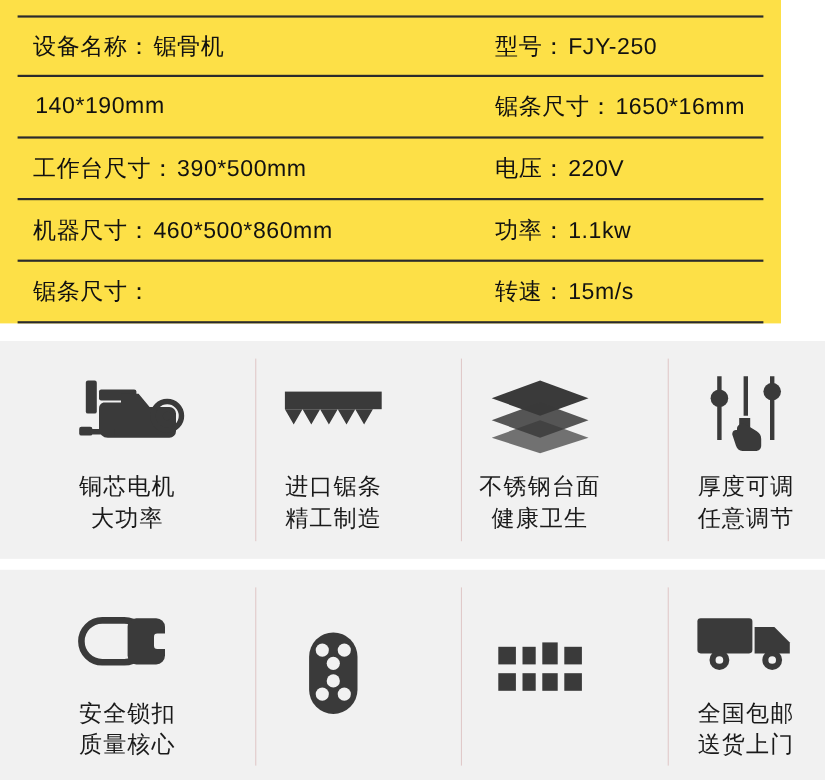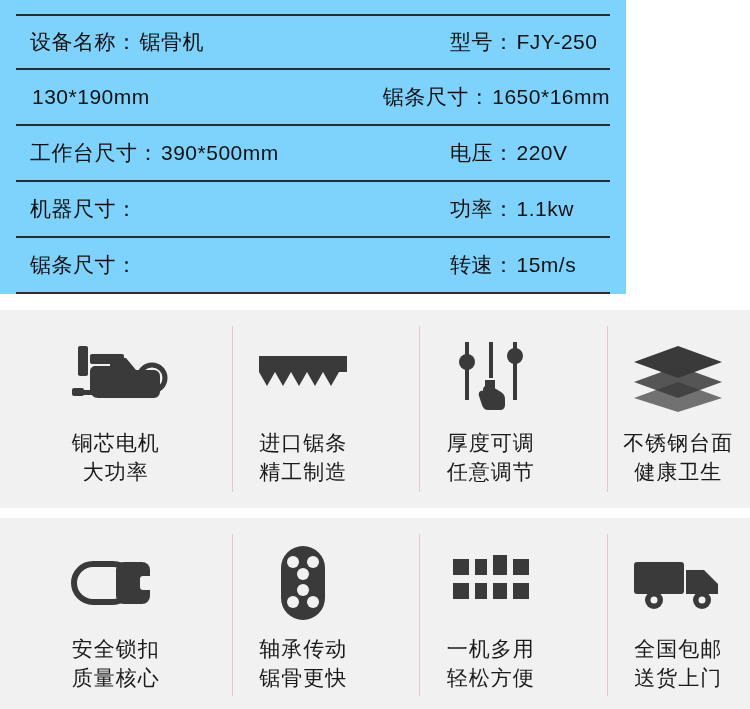--- a/index.html
+++ b/index.html
@@ -16,24 +16,24 @@
   }
   .page {
     width: 750px;
     height: 709px;
     position: relative;
     background: #ffffff;
   }
 
   
   .spec-table {
-    width: 626px;
+    width: 710px;
     padding: 14px 0 0 0;
     box-sizing: border-box;
-    background: #7dd3fc;
+    background: #fde047;
   }
   .spec-row {
     display: flex;
     align-items: center;
     height: 56px;
     border-bottom: 2px solid #2b2b2b;
     margin: 0 16px;
     box-sizing: border-box;
   }
   .spec-row:first-child {
@@ -135,21 +135,21 @@
         <span class="spec-value">锯骨机</span>
       </div>
       <div class="spec-cell right">
         <span class="spec-label">型号：</span>
         <span class="spec-value">FJY-250</span>
       </div>
     </div>
 
     <div class="spec-row">
       <div class="spec-cell left">
-        <span class="spec-value">130*190mm</span>
+        <span class="spec-value">140*190mm</span>
       </div>
       <div class="spec-cell right">
         <span class="spec-label">锯条尺寸：</span>
         <span class="spec-value">1650*16mm</span>
       </div>
     </div>
 
     <div class="spec-row">
       <div class="spec-cell left">
         <span class="spec-label">工作台尺寸：</span>
@@ -157,20 +157,21 @@
       </div>
       <div class="spec-cell right">
         <span class="spec-label">电压：</span>
         <span class="spec-value">220V</span>
       </div>
     </div>
 
     <div class="spec-row">
       <div class="spec-cell left">
         <span class="spec-label">机器尺寸：</span>
+        <span class="spec-value">460*500*860mm</span>
       </div>
       <div class="spec-cell right">
         <span class="spec-label">功率：</span>
         <span class="spec-value">1.1kw</span>
       </div>
     </div>
 
     <div class="spec-row">
       <div class="spec-cell left">
         <span class="spec-label">锯条尺寸：</span>
@@ -217,53 +218,53 @@
           </svg>
         </div>
         <div class="feature-text">
           <span>进口锯条</span>
           <span class="line2">精工制造</span>
         </div>
       </div>
 
       <div class="feature-cell">
         <div class="feature-icon">
+          <svg width="104" height="74" viewBox="0 0 104 74">
+            <g fill="#3a3a3a">
+              <polygon points="52,6 96,22 52,38 8,22"></polygon>
+              <polygon points="52,26 96,42 52,58 8,42" opacity="0.85"></polygon>
+              <polygon points="52,42 96,58 52,72 8,58" opacity="0.7"></polygon>
+            </g>
+          </svg>
+        </div>
+        <div class="feature-text">
+          <span>不锈钢台面</span>
+          <span class="line2">健康卫生</span>
+        </div>
+      </div>
+
+      <div class="feature-cell">
+        <div class="feature-icon">
           <svg width="104" height="78" viewBox="0 0 104 78">
             <g stroke="#3a3a3a" stroke-width="4" fill="none">
               <line x1="28" y1="4" x2="28" y2="62"></line>
               <line x1="52" y1="4" x2="52" y2="40"></line>
               <line x1="76" y1="4" x2="76" y2="62"></line>
             </g>
             <g fill="#3a3a3a">
               <circle cx="28" cy="24" r="8"></circle>
               <circle cx="76" cy="18" r="8"></circle>
               <path d="M46 42 h10 v14 h-10 z"></path>
               <path d="M44 52 c0 -4 4 -6 8 -4 l10 6 c3 2 4 4 4 7 v6 c0 3 -2 5 -5 5 h-12 c-3 0 -5 -2 -6 -5 l-3 -9 c-1 -3 1 -6 4 -5 z"></path>
             </g>
           </svg>
         </div>
         <div class="feature-text">
           <span>厚度可调</span>
           <span class="line2">任意调节</span>
-        </div>
-      </div>
-
-      <div class="feature-cell">
-        <div class="feature-icon">
-          <svg width="104" height="74" viewBox="0 0 104 74">
-            <g fill="#3a3a3a">
-              <polygon points="52,6 96,22 52,38 8,22"></polygon>
-              <polygon points="52,26 96,42 52,58 8,42" opacity="0.85"></polygon>
-              <polygon points="52,42 96,58 52,72 8,58" opacity="0.7"></polygon>
-            </g>
-          </svg>
-        </div>
-        <div class="feature-text">
-          <span>不锈钢台面</span>
-          <span class="line2">健康卫生</span>
         </div>
       </div>
 
     </div>
 
     <div class="feature-band band-2">
 
       <div class="feature-cell">
         <div class="feature-icon">
           <svg width="104" height="66" viewBox="0 0 104 66">
@@ -286,46 +287,38 @@
             <g fill="#3a3a3a">
               <path d="M52 2 a22 22 0 0 1 22 22 v30 a22 22 0 0 1 -44 0 v-30 a22 22 0 0 1 22 -22 z"></path>
               <circle cx="42" cy="18" r="6" fill="#f1f1f1"></circle>
               <circle cx="62" cy="18" r="6" fill="#f1f1f1"></circle>
               <circle cx="52" cy="30" r="6" fill="#f1f1f1"></circle>
               <circle cx="42" cy="58" r="6" fill="#f1f1f1"></circle>
               <circle cx="62" cy="58" r="6" fill="#f1f1f1"></circle>
               <circle cx="52" cy="46" r="6" fill="#f1f1f1"></circle>
             </g>
           </svg>
-        </div>
-        <div class="feature-text">
-          <span>轴承传动</span>
-          <span class="line2">锯骨更快</span>
         </div>
       </div>
 
       <div class="feature-cell">
         <div class="feature-icon">
           <svg width="104" height="64" viewBox="0 0 104 64">
             <g fill="#3a3a3a">
               <rect x="14" y="8" width="16" height="16"></rect>
               <rect x="36" y="8" width="12" height="16"></rect>
               <rect x="54" y="4" width="14" height="20"></rect>
               <rect x="74" y="8" width="16" height="16"></rect>
               <rect x="14" y="32" width="16" height="16"></rect>
               <rect x="36" y="32" width="12" height="16"></rect>
               <rect x="54" y="32" width="14" height="16"></rect>
               <rect x="74" y="32" width="16" height="16"></rect>
             </g>
           </svg>
         </div>
-        <div class="feature-text">
-          <span>一机多用</span>
-          <span class="line2">轻松方便</span>
-        </div>
       </div>
 
       <div class="feature-cell">
         <div class="feature-icon">
           <svg width="104" height="66" viewBox="0 0 104 66">
             <g fill="#3a3a3a">
               <rect x="8" y="12" width="50" height="32" rx="3"></rect>
               <path d="M60 20 h18 l14 14 v10 h-32 z"></path>
               <circle cx="28" cy="50" r="9"></circle>
               <circle cx="76" cy="50" r="9"></circle>

